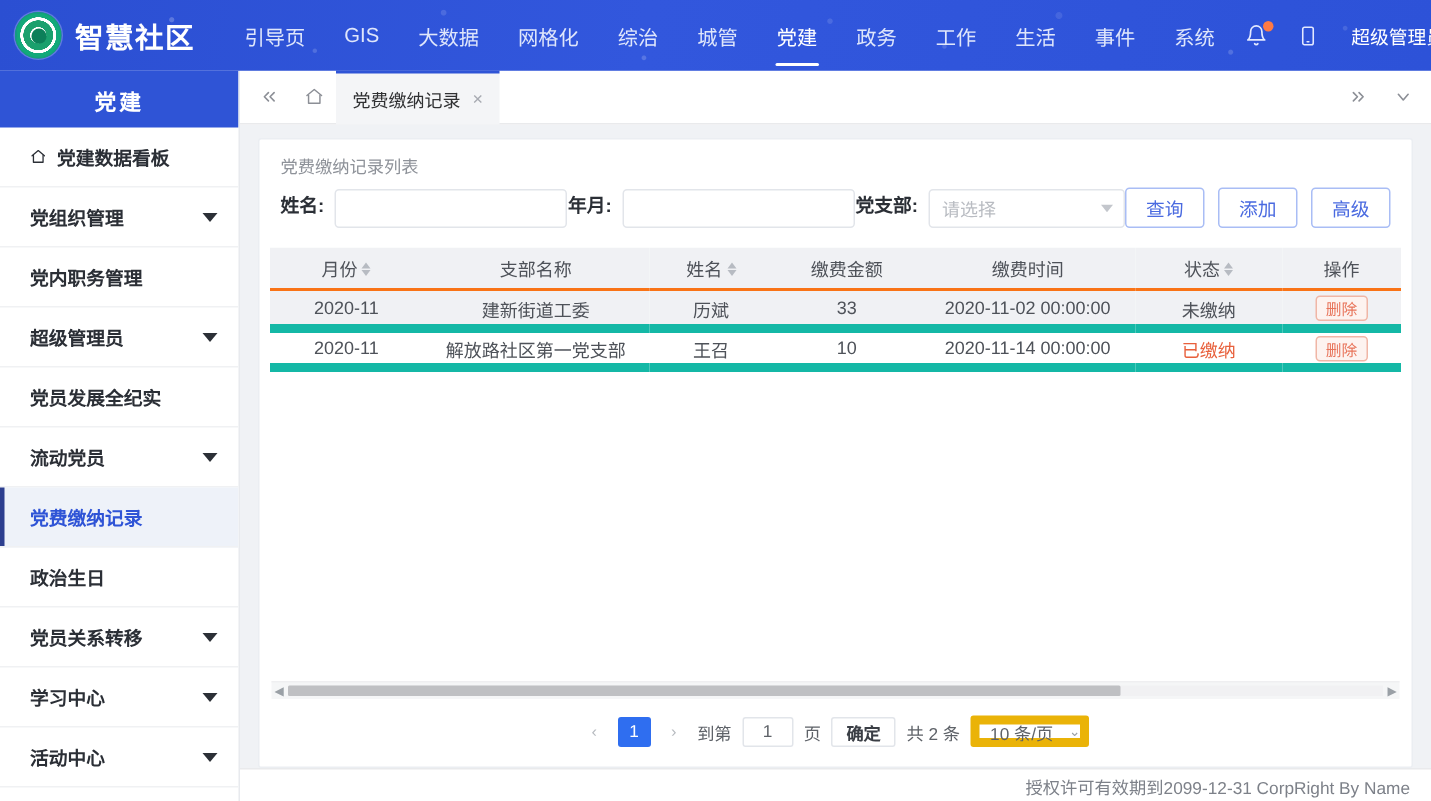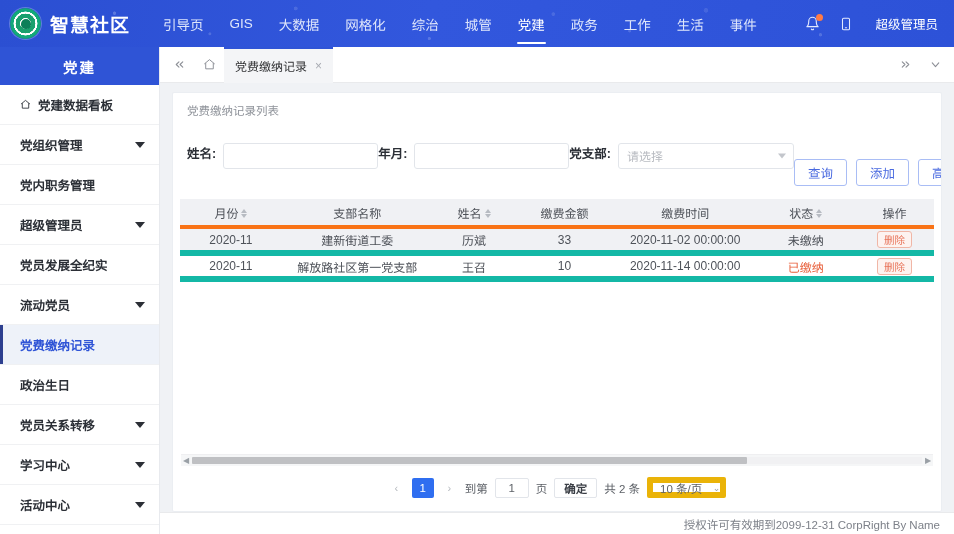--- a/index.html
+++ b/index.html
@@ -149,46 +149,46 @@
   .fgroup { display: flex; align-items: flex-start; }
   .flabel { font-size: 12.5px; color: #2b2f36; font-weight: 700; margin-right: 7px; white-space: nowrap; }
   .finput {
     height: 26px; border: 1px solid #e2e5ea; border-radius: 3px;
     background: #fff; font-size: 12px; color: #303133;
     padding: 0 8px; outline: none; font-family: inherit;
   }
   .finput::placeholder { color: #b9bcc2; }
   .w-name { width: 155px; }
   .w-ym { width: 155px; }
-  .sel-wrap { position: relative; width: 176px; }
+  .sel-wrap { position: relative; width: 131px; }
   .sel-wrap .finput { width: 100%; padding-right: 22px; color: #b9bcc2; }
   .sel-caret {
     position: absolute; right: 8px; top: 50%; transform: translateY(-50%);
     width: 0; height: 0; border-left: 4px solid transparent;
     border-right: 4px solid transparent; border-top: 5px solid #c3c6cc;
     pointer-events: none;
   }
   .gap-a { width: 32px; }
   .gap-b { width: 30px; }
   .btns { margin-left: auto; display: flex; gap: 9px; }
   .btn {
     height: 27px; min-width: 53px; padding: 0 13px;
     border: 1px solid #a9bdf5; border-radius: 3px; background: #ffffff;
     color: #4a6ae0; font-size: 12.5px; cursor: pointer;
-    font-family: inherit; display: flex; align-items: center; justify-content: center; margin-top: 34px;
+    font-family: inherit; display: flex; align-items: center; justify-content: center;
   }
 
   
   .table-zone { flex: 1; display: flex; flex-direction: column; min-height: 0; padding: 0 7px; }
   .tbl-scroll { flex: 1; overflow: hidden; position: relative; }
   table { width: 100%; border-collapse: collapse; table-layout: fixed; }
   thead th {
     background: #f0f1f4; color: #4e5259; font-weight: 400;
     font-size: 12px; height: 28px; text-align: center;
-    border-bottom: 4px solid #f97316; white-space: nowrap;
+    border-bottom: 2px solid #f97316; white-space: nowrap;
   }
   .sorter {
     display: inline-flex; flex-direction: column; gap: 1px;
     vertical-align: middle; margin-left: 3px; position: relative; top: -1px;
   }
   .sorter i { display: block; width: 0; height: 0; border-left: 3.5px solid transparent; border-right: 3.5px solid transparent; }
   .sorter .up { border-bottom: 4px solid #b7bbc2; }
   .sorter .dn { border-top: 4px solid #b7bbc2; }
   tbody td {
     height: 26px; font-size: 12px; color: #4e5259; text-align: center;
@@ -281,20 +281,21 @@
         <div class="nav-item">GIS</div>
         <div class="nav-item">大数据</div>
         <div class="nav-item">网格化</div>
         <div class="nav-item">综治</div>
         <div class="nav-item">城管</div>
         <div class="nav-item active">党建</div>
         <div class="nav-item">政务</div>
         <div class="nav-item">工作</div>
         <div class="nav-item">生活</div>
         <div class="nav-item">事件</div>
+        <div class="nav-item">系统</div>
       </div>
     <div class="topbar-right">
       <div class="ic-btn">
         <svg width="15" height="15" viewBox="0 0 24 24" fill="none" stroke="#e3e9ff" stroke-width="1.8" stroke-linecap="round" stroke-linejoin="round">
           <path d="M18 8a6 6 0 1 0-12 0c0 7-3 9-3 9h18s-3-2-3-9"></path>
           <path d="M13.7 21a2 2 0 0 1-3.4 0"></path>
         </svg>
         <span class="badge-dot"></span>
       </div>
       <div class="ic-btn">

